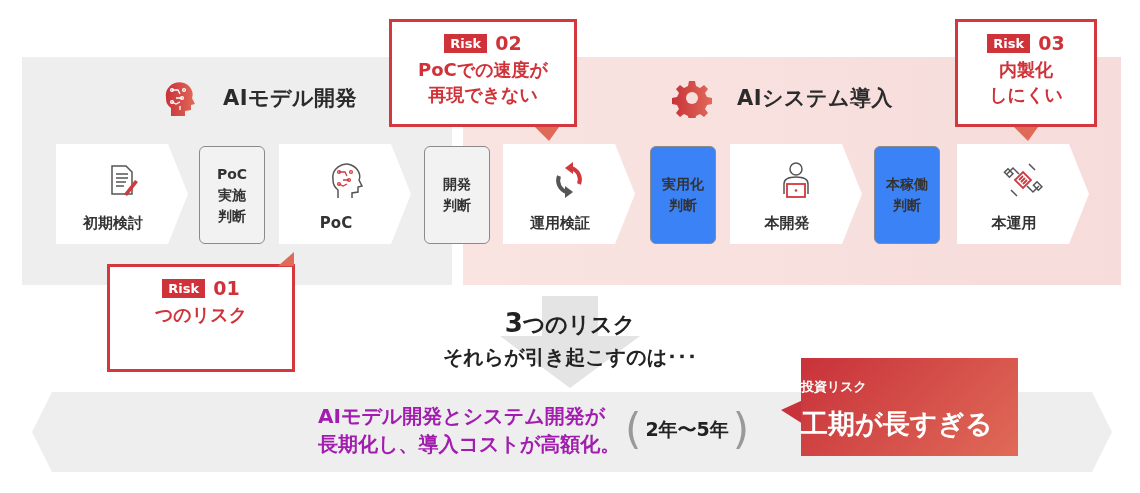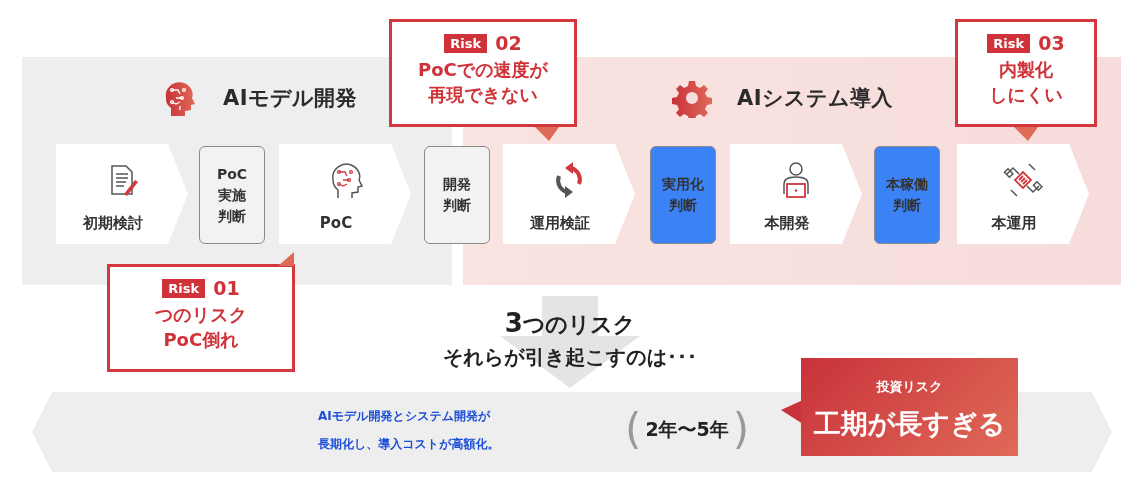--- a/index.html
+++ b/index.html
@@ -35,26 +35,26 @@
   .bubble .risk-text { color: #cf3339; font-size: 18px; font-weight: bold; line-height: 25px; margin-top: 3px; }
   .tail { position: absolute; width: 0; height: 0; }
 
   #arrow-down { position: absolute; left: 500px; top: 296px; }
   #three-risks { position: absolute; left: 420px; top: 308px; width: 300px; text-align: center; }
   #three-risks .big { font-size: 22px; font-weight: bold; color: #222; }
   #three-risks .big .num { font-size: 26px; }
   #three-risks .sub { font-size: 20px; font-weight: bold; color: #222; margin-top: 4px; }
 
   #band { position: absolute; left: 32px; top: 392px; }
-  #band-text { position: absolute; left: 318px; top: 402px; font-size: 12px; font-weight: bold; line-height: 28px; color: #1d4ed8; }
+  #band-text { position: absolute; left: 318px; top: 402px; font-size: 20px; font-weight: bold; line-height: 28px; color: #a21caf; }
   #period { position: absolute; left: 625px; top: 410px; font-size: 19px; font-weight: bold; color: #222; display: flex; align-items: center; gap: 4px; }
   #period .paren { font-size: 42px; font-weight: normal; color: #999; line-height: 40px; }
 
   #invest { position: absolute; left: 801px; top: 358px; width: 217px; height: 98px;
-    background: linear-gradient(135deg, #c8323a 0%, #e06a58 100%); color: #fff; text-align: center; }
+    background: linear-gradient(135deg, #c8323a 0%, #e06a58 100%); color: #fff; text-align: left; }
   #invest .small { font-size: 13px; font-weight: bold; margin-top: 20px; }
   #invest .large { font-size: 27px; font-weight: bold; margin-top: 10px; }
   #invest-tail { position: absolute; left: 781px; top: 400px; width:0; height:0;
     border-top: 10px solid transparent; border-bottom: 14px solid transparent; border-right: 22px solid #c8323a; }
 </style>
 </head>
 <body>
 
 <div class="zone" id="zone-ai"></div>
 <div class="zone" id="zone-sys"></div>
@@ -193,21 +193,20 @@
   </div>
 </div>
 
 <div class="bubble" style="left:107px;top:264px;width:188px;height:108px;">
   <div class="risk-row">
     <span class="risk-tag">Risk</span>
     <span class="risk-num">01</span>
   </div>
   <div class="risk-text">
     <div>つのリスク</div>
-    <div>PoC倒れ</div>
   </div>
 </div>
 <div class="tail" style="left:268px;top:252px;border-left:10px solid transparent;border-right:16px solid #e06a58;border-top:14px solid transparent;"></div>
 
 <div class="bubble" style="left:389px;top:19px;width:188px;height:108px;">
   <div class="risk-row">
     <span class="risk-tag">Risk</span>
     <span class="risk-num">02</span>
   </div>
   <div class="risk-text">

